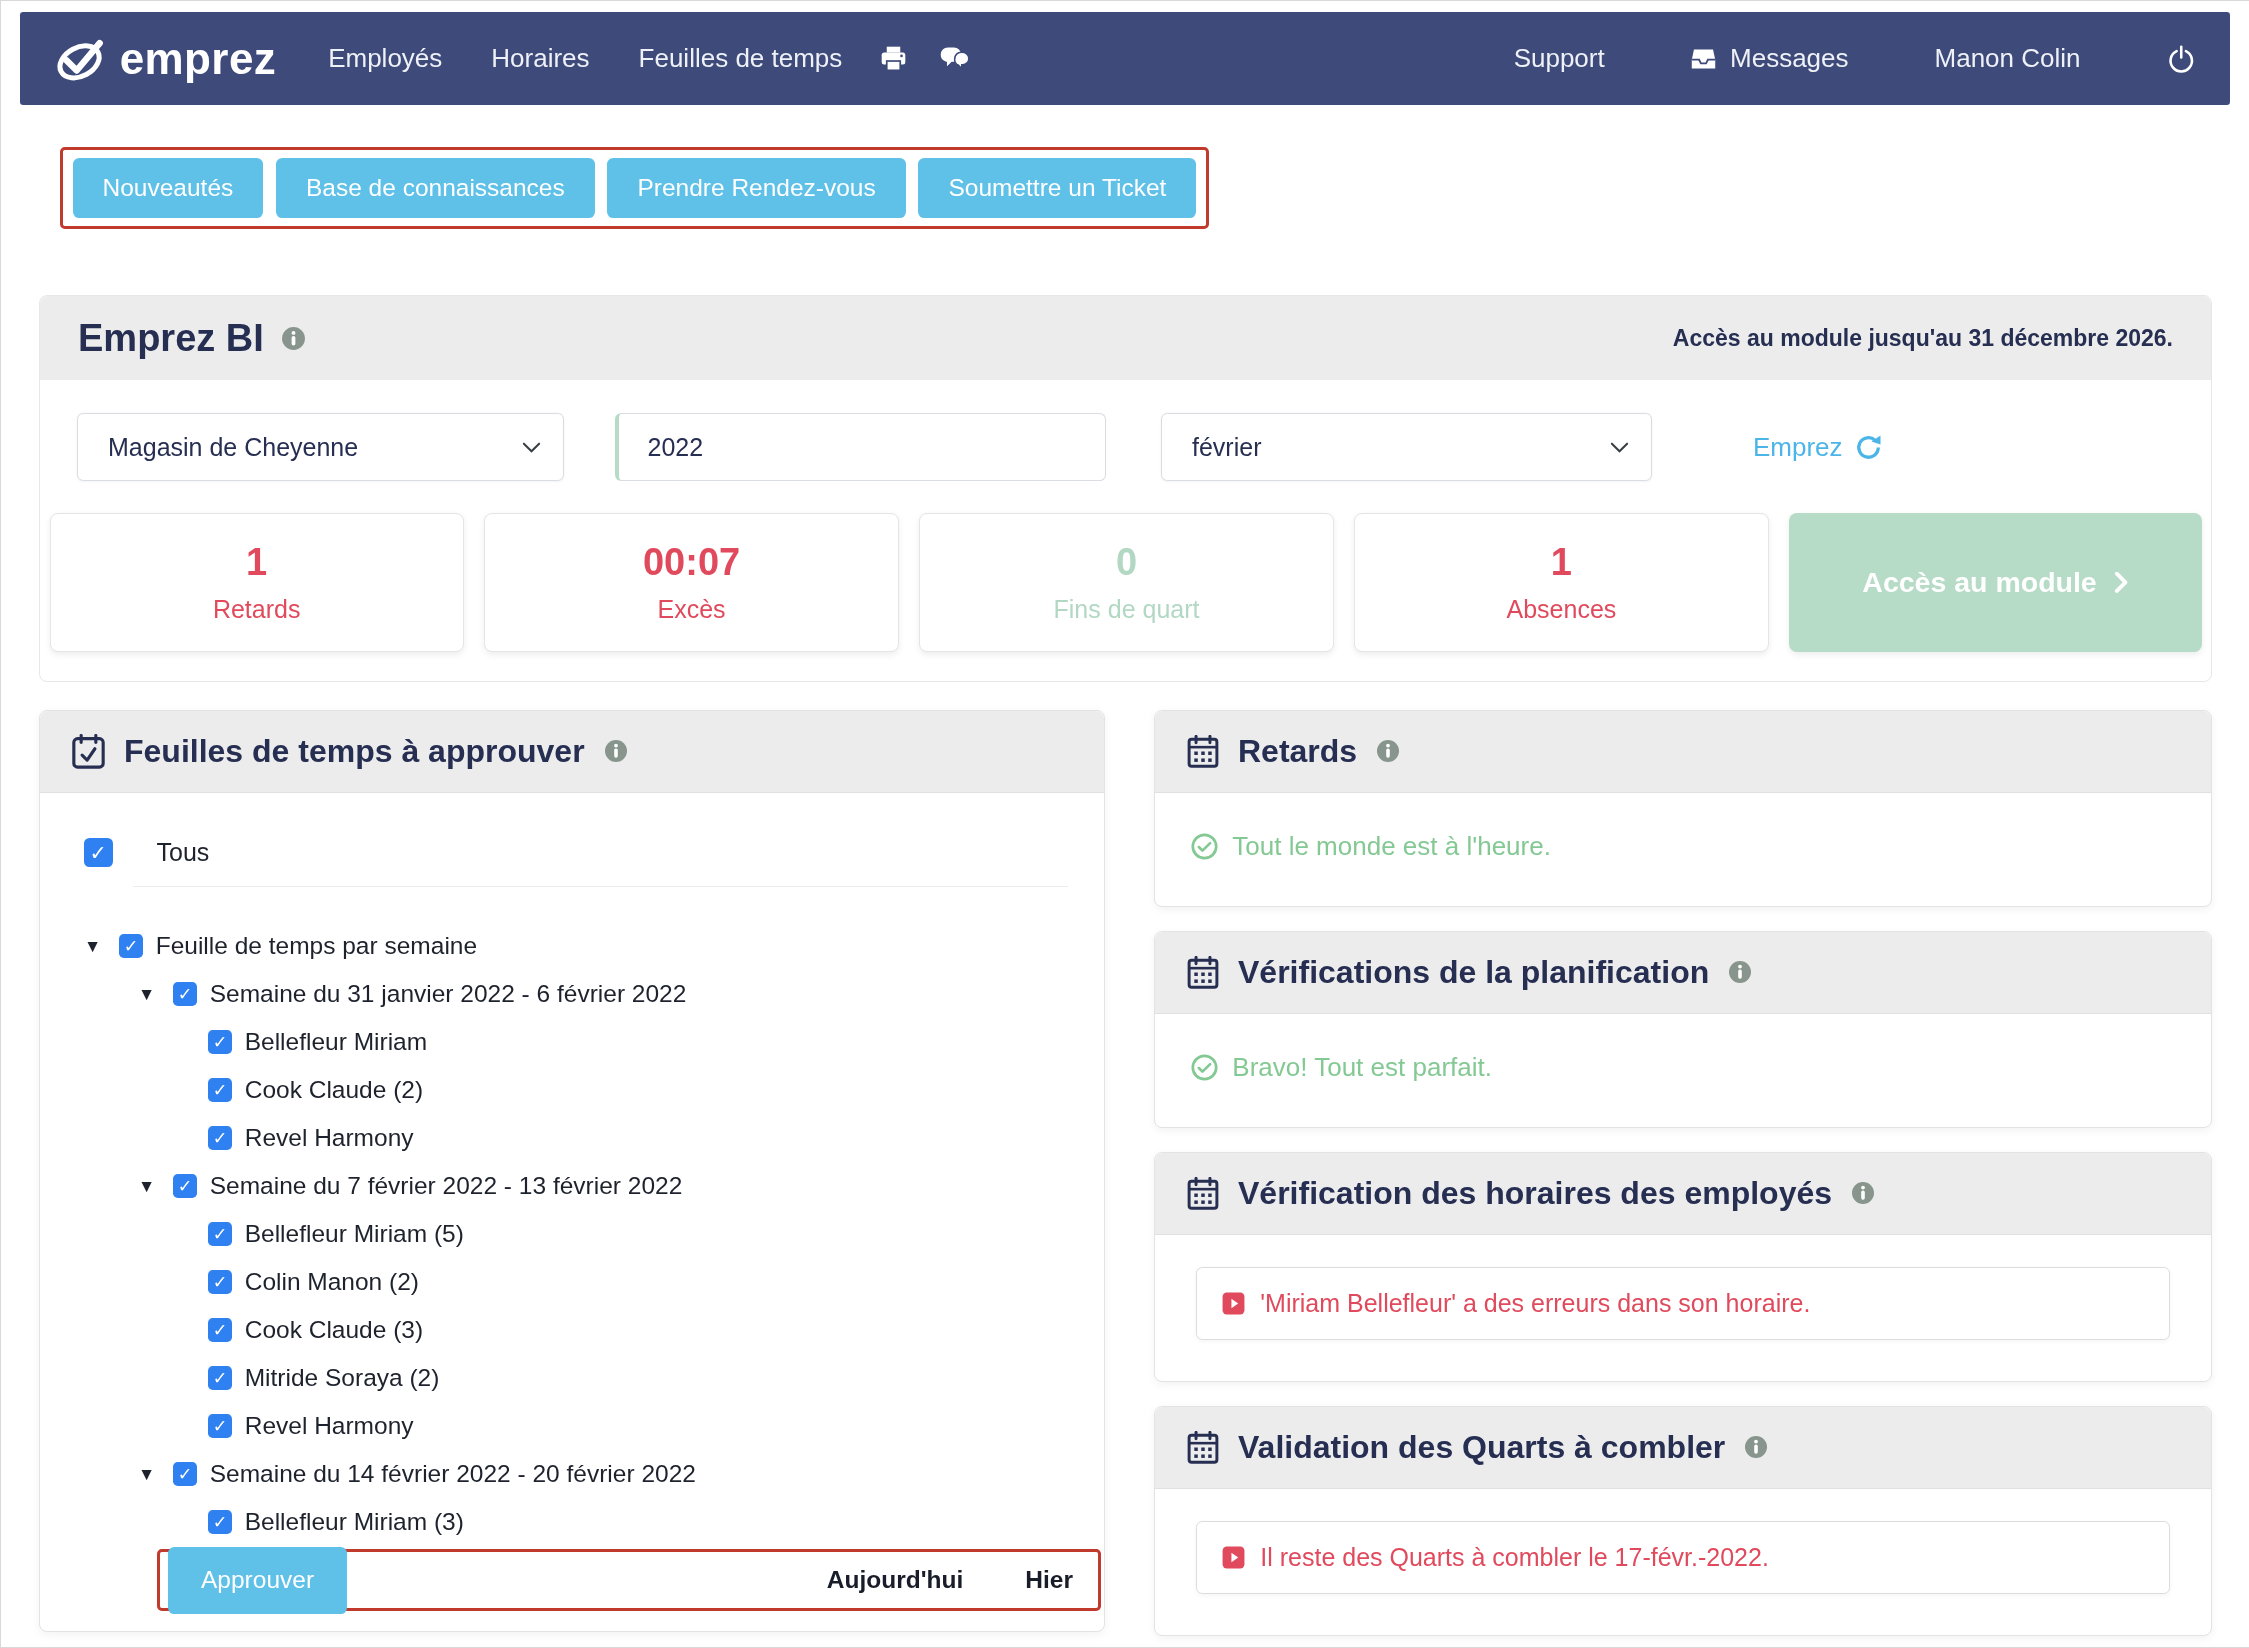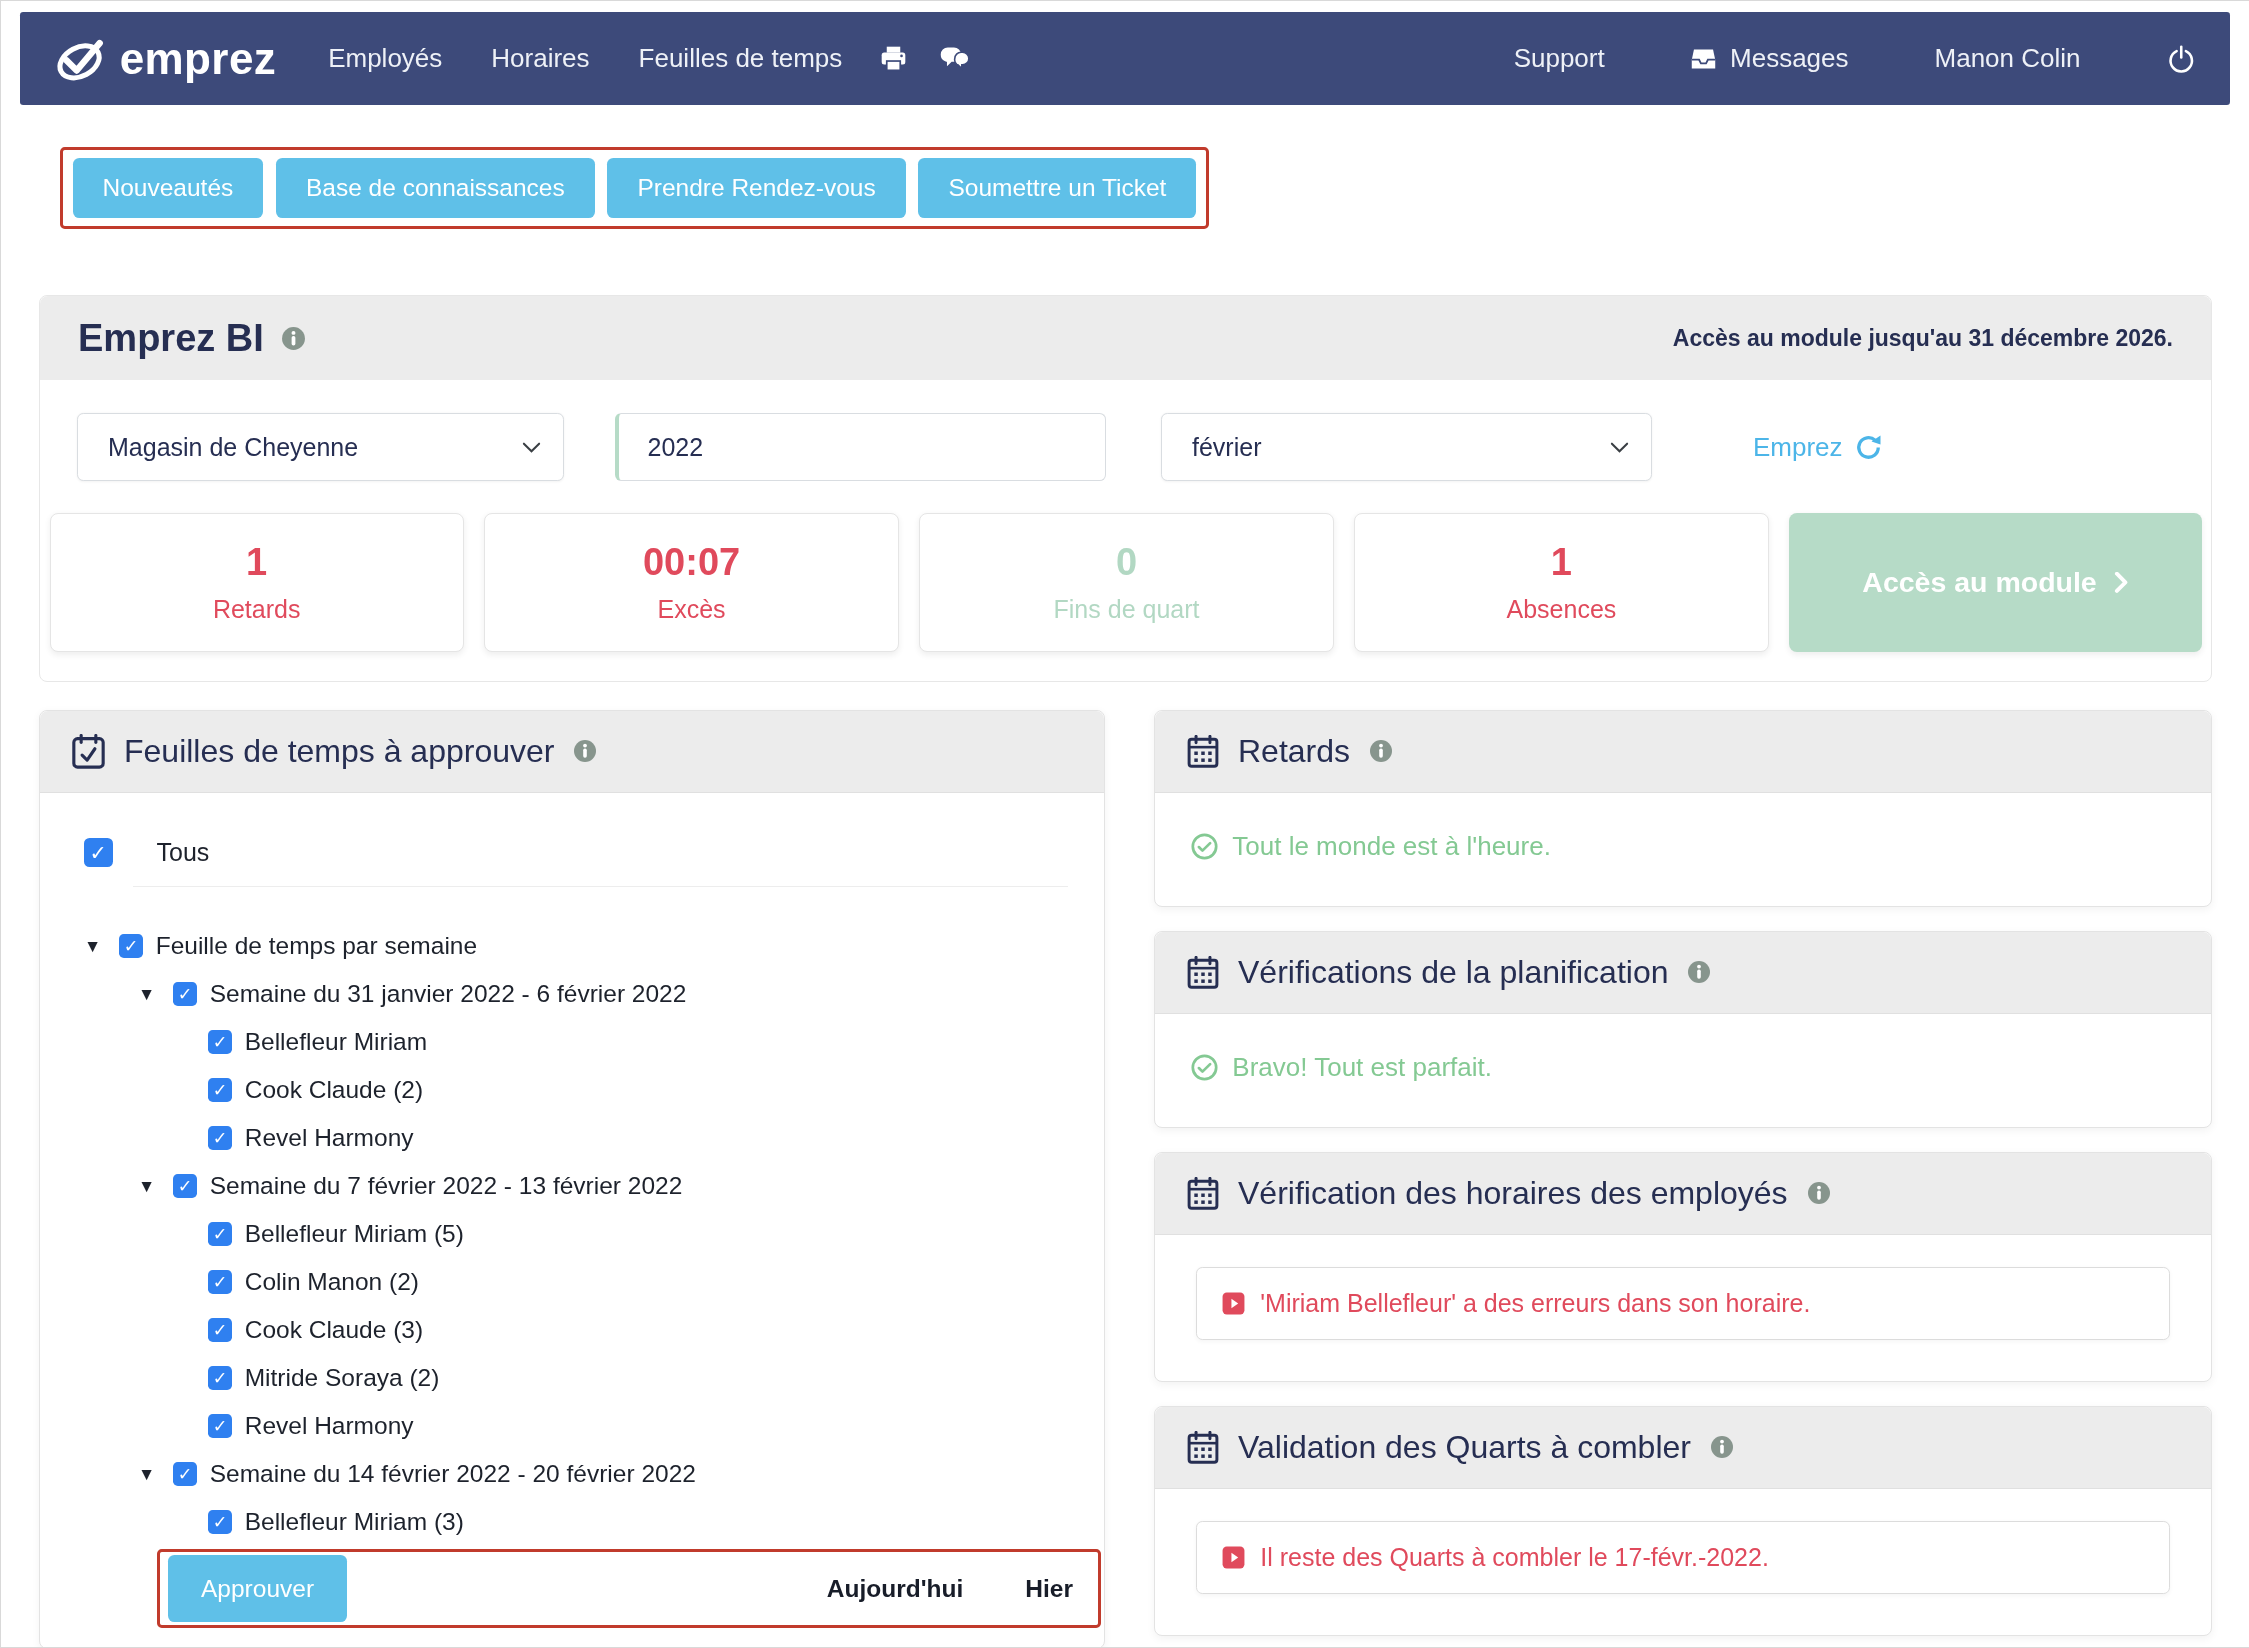--- a/index.html
+++ b/index.html
@@ -39,35 +39,35 @@
   .danger { color: #e04a5c; }
   .muted { color: #b2d8c3; }
   .access-btn { flex: 1; height: 139px; background: #b6dbc7; border-radius: 8px; border: none; color: #fff; font-size: 28.5px; font-weight: bold; display: flex; align-items: center; justify-content: center; gap: 17.4px; box-shadow: 0 2.4px 6.3px rgba(0,0,0,.07); cursor: pointer; font-family: inherit; }
 
   
   .columns { display: flex; gap: 49px; margin: 28px 37px 0 38px; align-items: flex-start; }
   .left-col { width: 1066px; flex: none; }
   .right-col { flex: 1; display: flex; flex-direction: column; gap: 24px; }
   .panel { border: 0.8px solid #e3e3e3; border-radius: 8px; background: #fff; box-shadow: 0 2.4px 8px rgba(0,0,0,.05); }
   .panel-header { background: #ececec; height: 82px; border-radius: 8px 8px 0 0; display: flex; align-items: center; gap: 19px; padding: 0 32px; border-bottom: 0.8px solid #e0e0e0; }
-  .panel-title { font-size: 32px; font-weight: normal; color: #262e52; }
+  .panel-title { font-size: 32px; font-weight: bold; color: #262e52; }
 
   
   .ts-body { padding: 40px 32px 20px 44px; }
   .tous-row { display: flex; align-items: center; height: 40px; }
   .cb { width: 24px; height: 24px; background: #2f80f0; border-radius: 4.8px; color: #fff; display: flex; align-items: center; justify-content: center; font-size: 17.4px; font-weight: bold; flex: none; cursor: pointer; }
   .cb.big { width: 28.5px; height: 28.5px; border-radius: 5.5px; font-size: 20.6px; }
   .tous-label { margin-left: 44px; font-size: 25px; color: #1d222c; }
   .ts-divider { border: none; border-top: 1.6px solid #ededed; margin: 13.5px 4px 35px 49px; }
   .tree-row { display: flex; align-items: center; height: 48px; }
   .lvl2 { padding-left: 54px; }
   .lvl3 { padding-left: 124px; }
   .caret { font-size: 17.4px; color: #1d222c; width: 24px; margin-right: 11px; flex: none; cursor: pointer; }
   .tree-label { margin-left: 12.7px; font-size: 24.5px; color: #1d222c; }
-  .approve-box { display: flex; align-items: center; border: 3.2px solid #c13b2c; border-radius: 4.8px; margin: 3.2px 0 0 73px; padding: 6.3px 25px 6.3px 8px; height: 79px; width: 944px; }
+  .approve-box { display: flex; align-items: center; border: 3.2px solid #c13b2c; border-radius: 4.8px; margin: 3.2px 0 0 73px; padding: 6.3px 25px 6.3px 8px; height: 62px; width: 944px; }
   .approve-btn { background: #5fc0e8; color: #fff; border: none; border-radius: 6.3px; height: 67px; padding: 0 33px; font-size: 24.5px; cursor: pointer; font-family: inherit; }
   .quick-links { margin-left: auto; display: flex; gap: 62px; font-size: 24.5px; font-weight: bold; color: #181d29; }
   .quick-link { cursor: pointer; }
 
   
   .panel-body-msg { padding: 38px 36px 44px; display: flex; align-items: center; gap: 14.3px; font-size: 26px; color: #84c993; }
   .alert-body { padding: 32px 41px 41px; }
   .alert-box { border: 0.8px solid #dcdcdc; border-radius: 6.3px; height: 73px; display: flex; align-items: center; gap: 14.3px; padding: 0 24px; font-size: 25px; color: #e04a5c; box-shadow: 0 1.6px 4px rgba(0,0,0,.04); cursor: pointer; }
 
   .info-icon { display: inline-flex; flex: none; }

